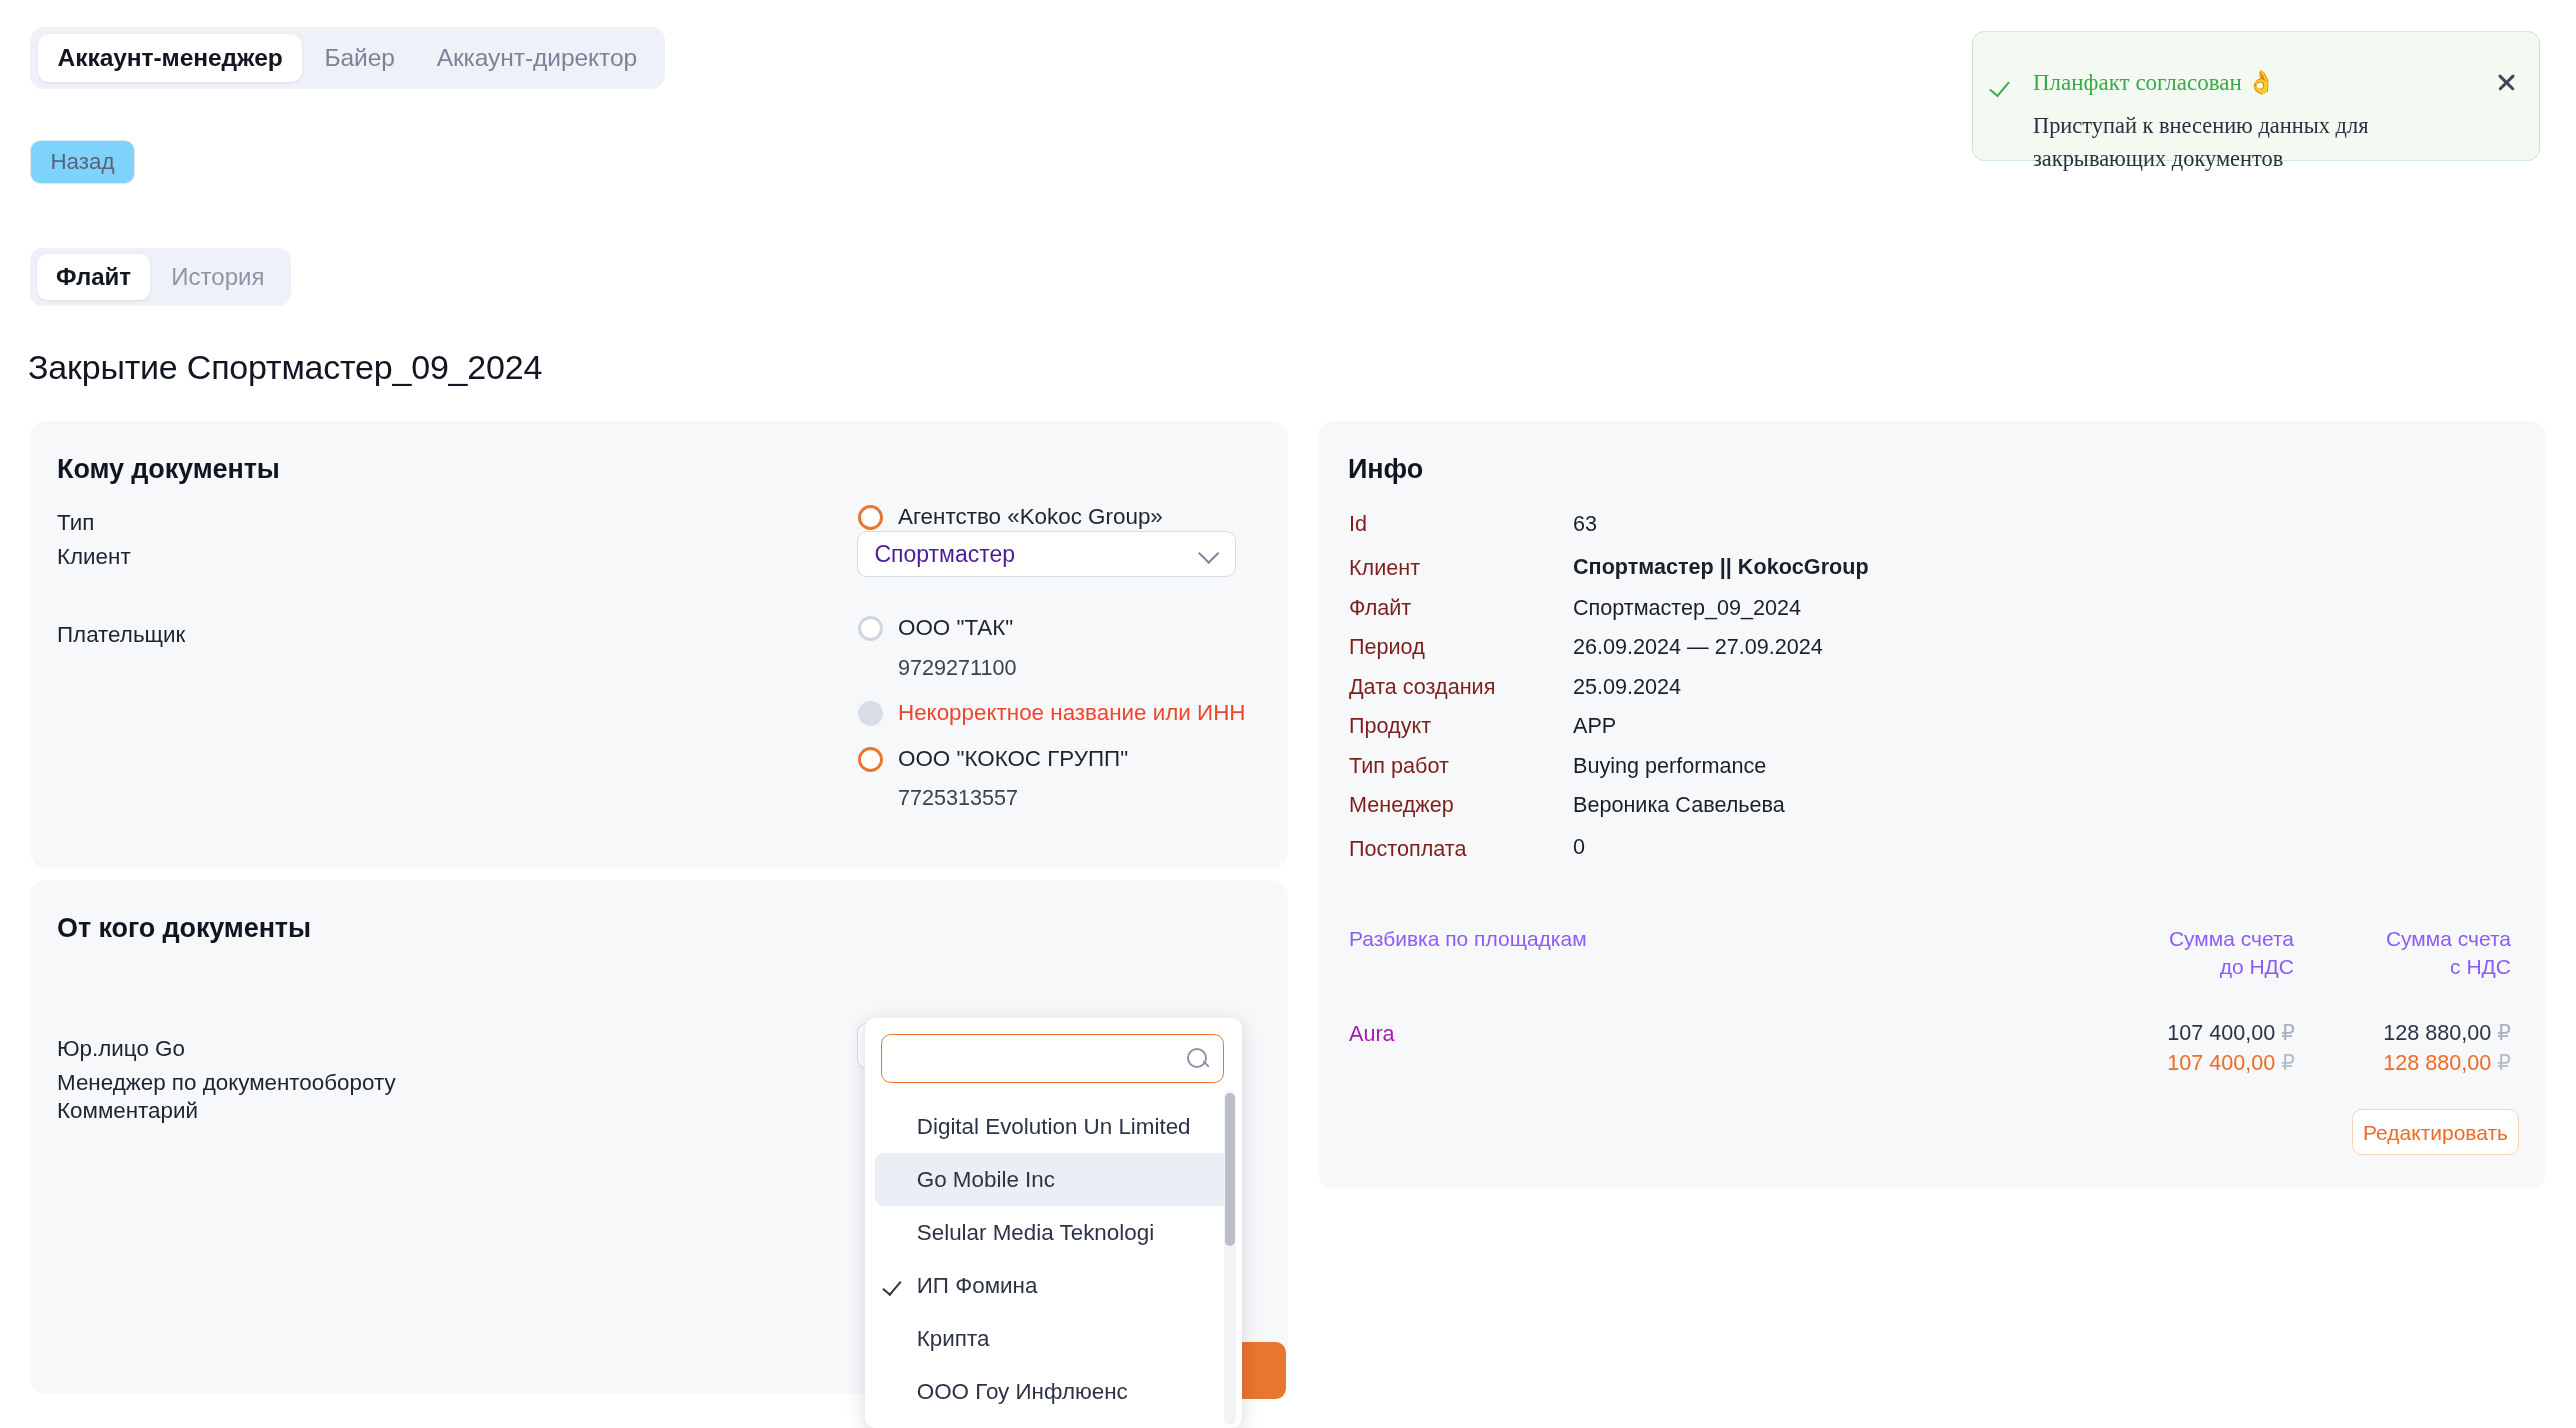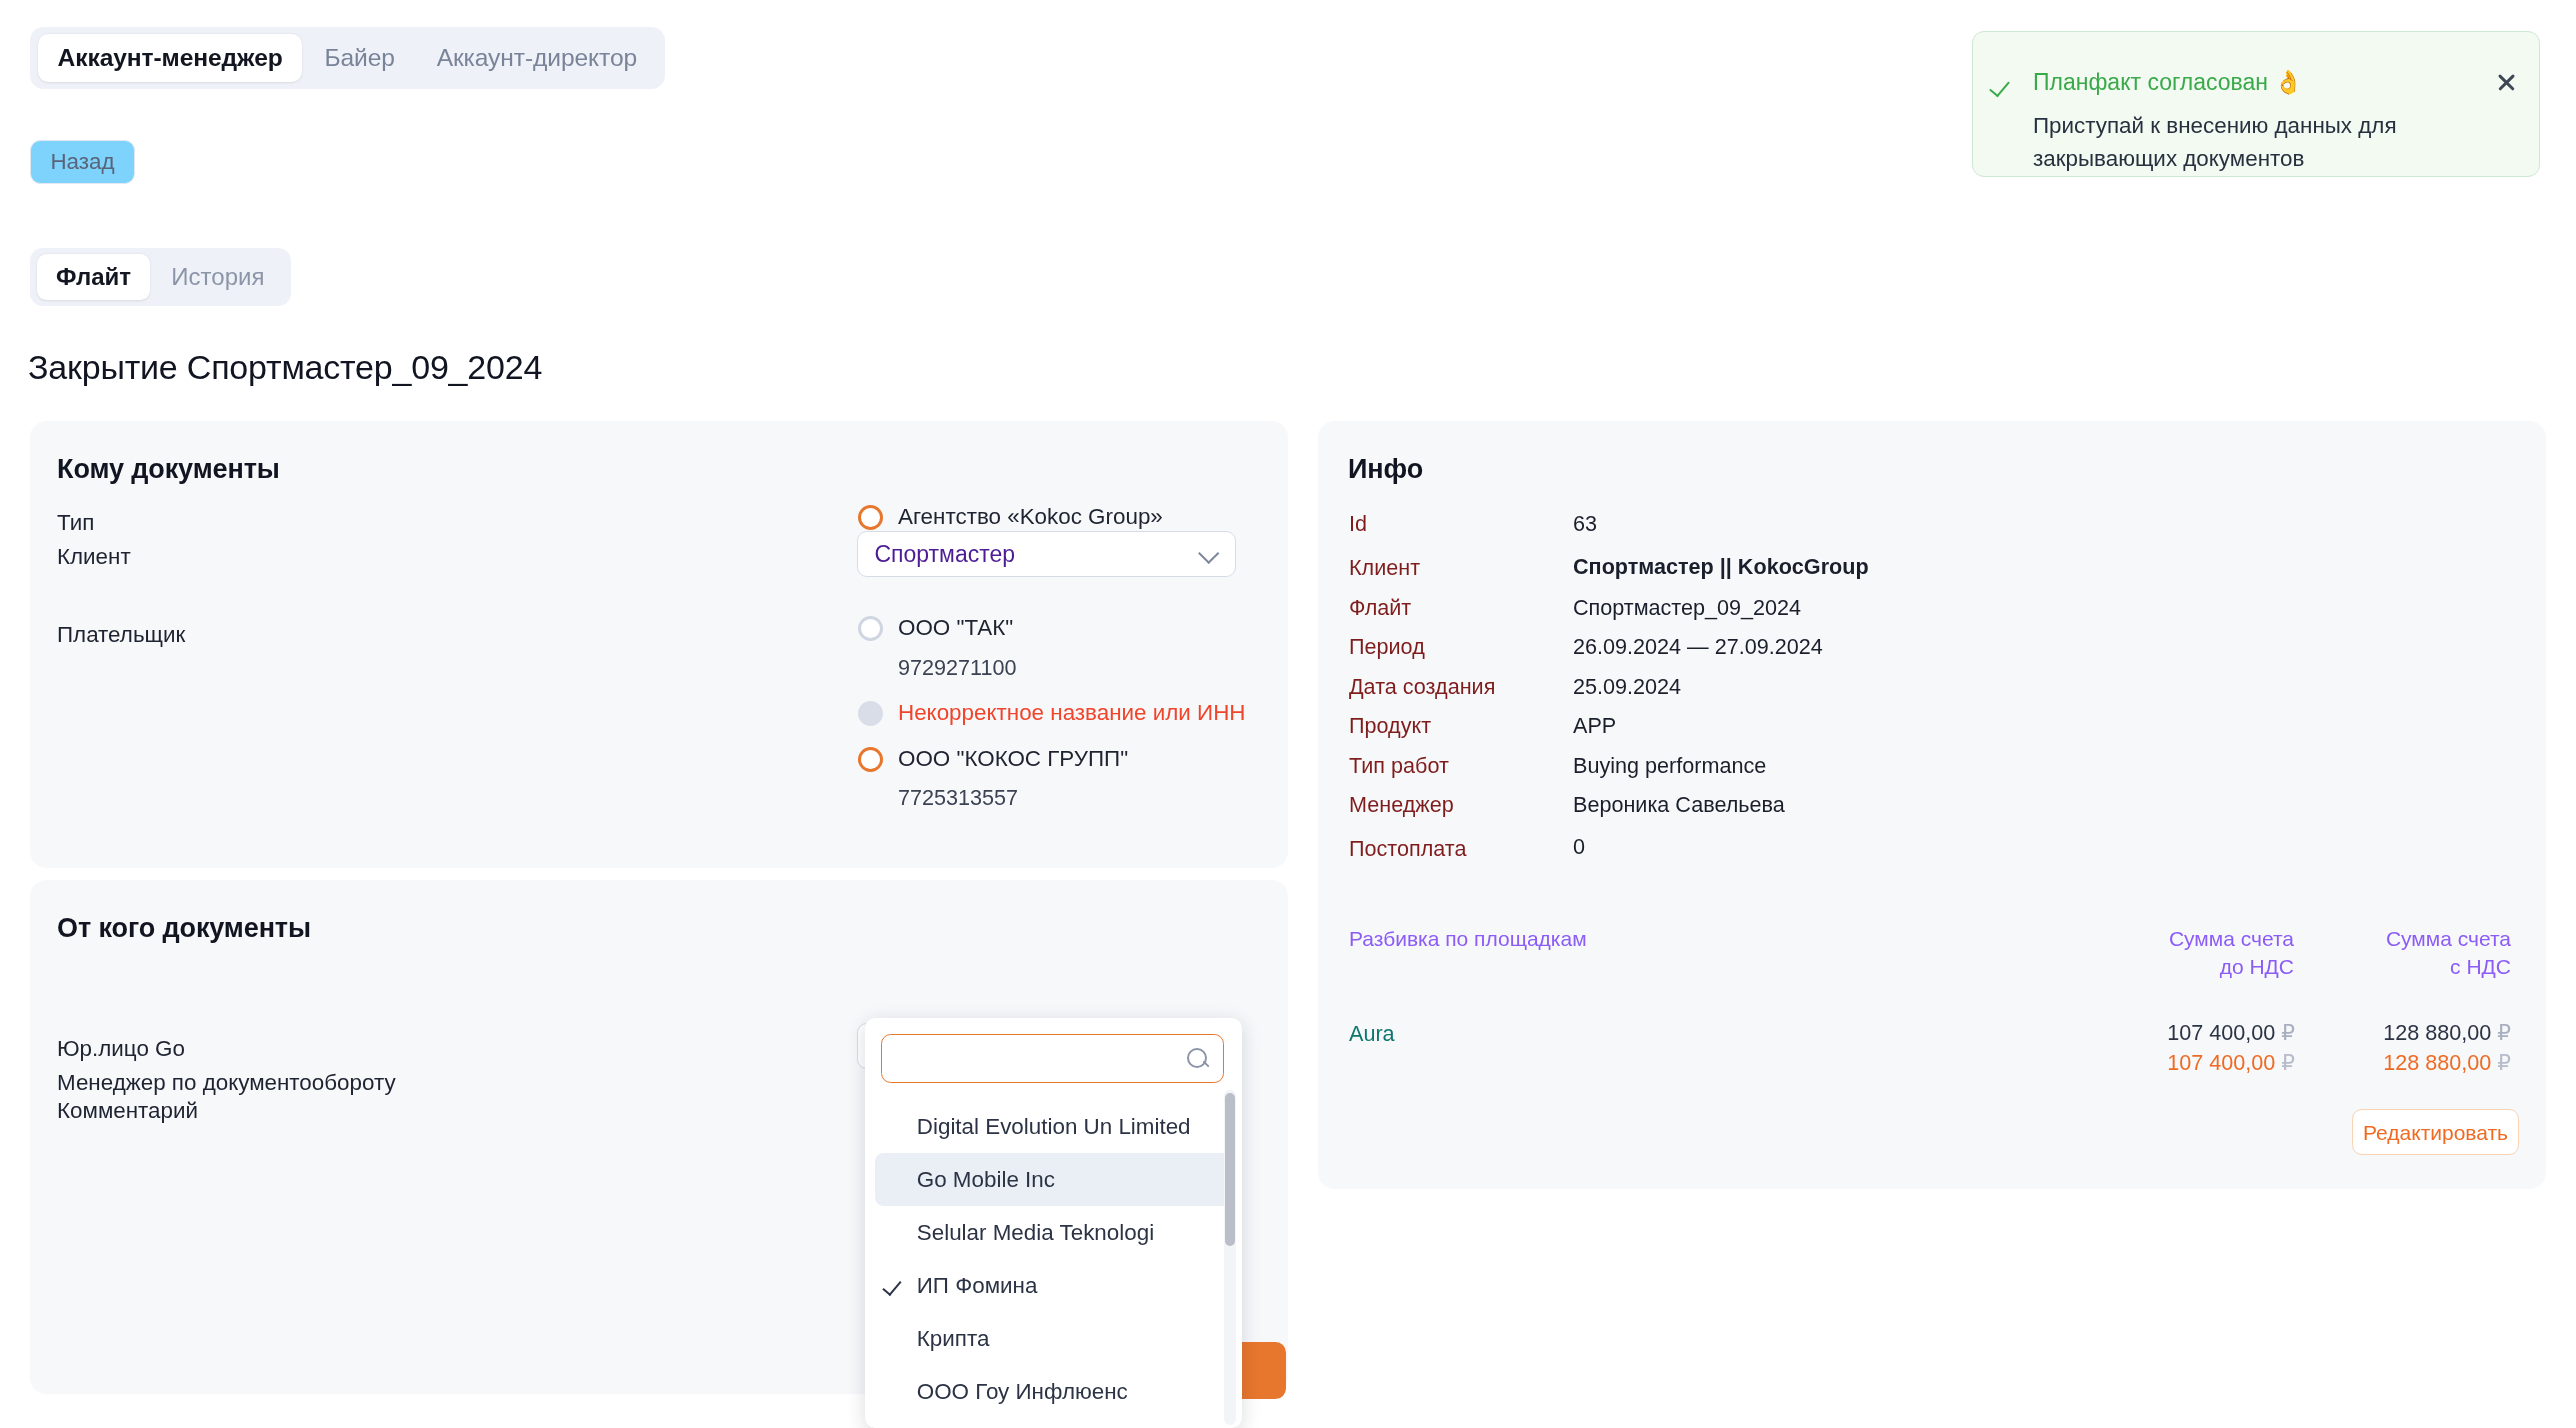--- a/index.html
+++ b/index.html
@@ -172,37 +172,37 @@
   }
   .info-value.bold { font-weight: 700; }
 
   .tbl-head {
     position: absolute; font-size: 21px; color: #8b5cf6; line-height: 1.33;
   }
   .tbl-head.r { text-align: right; }
   .tbl-cell {
     position: absolute; font-size: 21.6px; line-height: 1;
   }
-  .tbl-cell.name { color: #0f766e; }
+  .tbl-cell.name { color: #a21caf; }
   .tbl-cell.num  { color: #2b3344; text-align: right; }
   .tbl-cell.total { color: #ef6b23; text-align: right; }
   .rub { color: #a9b0bf; }
   .total .rub { color: #b6bcc9; }
 
   #edit-btn {
     position: absolute; left: 2352px; top: 1109px; width: 167px; height: 46px;
     background: #fff; border: 1.5px solid #f5d3b4; border-radius: 9.7px;
     color: #ef6b23; font-size: 21px; font-family: inherit; cursor: pointer;
     line-height: 1;
   }
 
   
   #toast {
-    position: absolute; left: 1972px; top: 31px; width: 568px; height: 146px;
-    background: #f2faf2; border: 1.5px solid #cfe8d2; border-radius: 12px;
+    position: absolute; left: 1972px; top: 31px; width: 568px; height: 130px;
+    background: #f2faf2; border: 1.5px solid #cfe8d2; border-radius: 12px; font-family: Liberation Serif, serif;
   }
   #toast-check {
     position: absolute; left: 21px; top: 45px; width: 25px; height: 16.4px;
   }
   #toast-check::before {
     content: ""; position: absolute; left: 0; top: 0;
     width: 9px; height: 17px;
     border-right: 2.6px solid #3aa94a; border-bottom: 2.6px solid #3aa94a;
     transform: rotate(40deg);
   }

